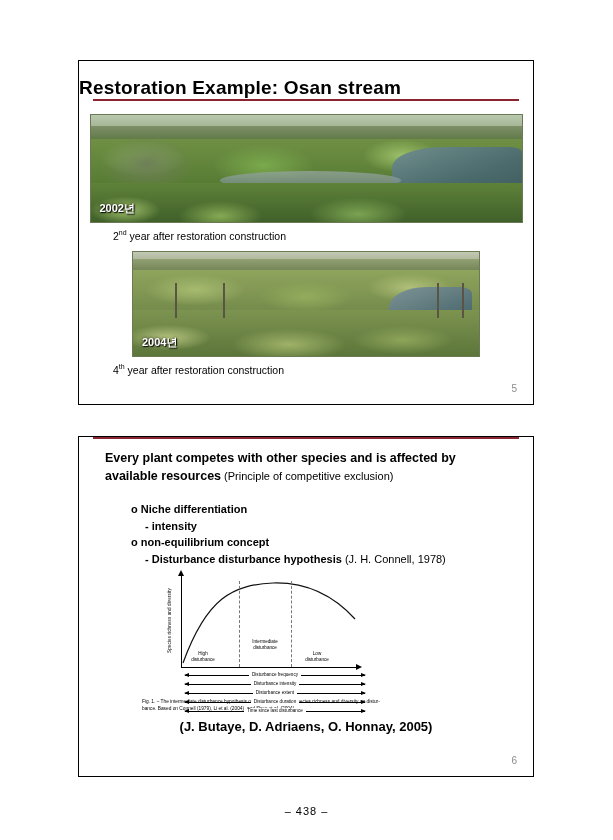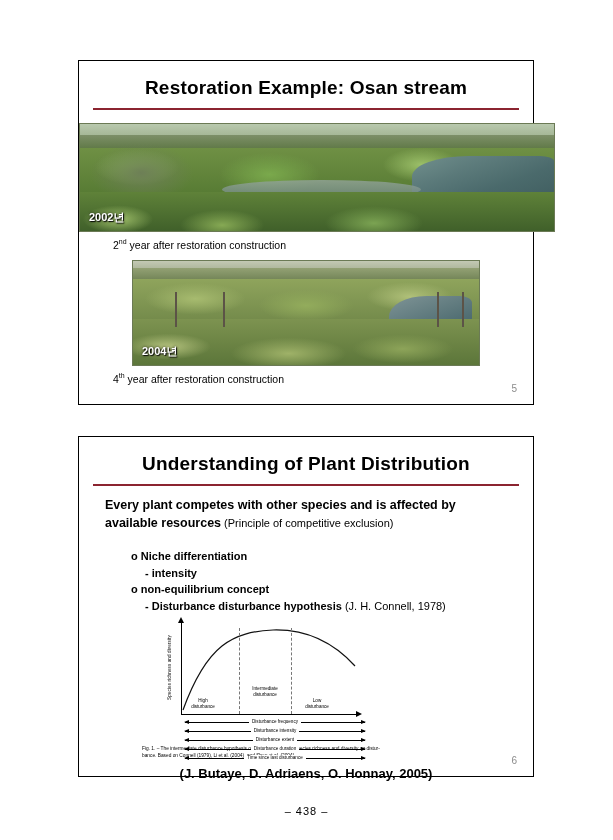--- a/index.html
+++ b/index.html
@@ -36,40 +36,39 @@
     height: 345px;
   }
   #slide-2 {
     left: 78px;
     top: 436px;
     width: 456px;
     height: 341px;
   }
 
   .slide-title {
-    text-align: center;
+    text-align: left;
     font-size: 19px;
     font-weight: bold;
     letter-spacing: 0.2px;
     padding-top: 16px;
-    padding-bottom: 9px;
   }
   .title-rule {
     height: 2px;
     background: #8b2430;
     margin: 0 14px 0 14px;
   }
   .photo {
     position: relative;
     overflow: hidden;
     border: 1px solid #6b7a55;
     box-sizing: border-box;
   }
   #photo-1 {
-    width: 476px;
+    width: 433px;
     height: 109px;
     margin: 13px auto 0 auto;
   }
   #photo-2 {
     width: 348px;
     height: 106px;
     margin: 9px auto 0 auto;
   }
   .photo-caption-overlay {
     position: absolute;
@@ -374,21 +373,20 @@
         <div class="p2-pole" style="left:95%"></div>
       </div>
       <div class="photo-caption-overlay">2004년</div>
     </div>
     <div class="photo-caption"><span>4</span><sup>th</sup><span> year after restoration construction</span></div>
 
     <div class="slide-number">5</div>
   </div>
 
   <div class="slide" id="slide-2">
-    <div class="slide-title">Understanding of Plant Distribution</div>
     <div class="title-rule"></div>
 
     <div class="s2-body">
       <div class="s2-lead"><span>Every plant competes with other species and is affected by available resources</span><span class="normal"> (Principle of competitive exclusion)</span></div>
 
       <div class="s2-bullets">
         <div class="b-o">
           <span>o</span>
           <span>Niche differentiation</span>
         </div>

